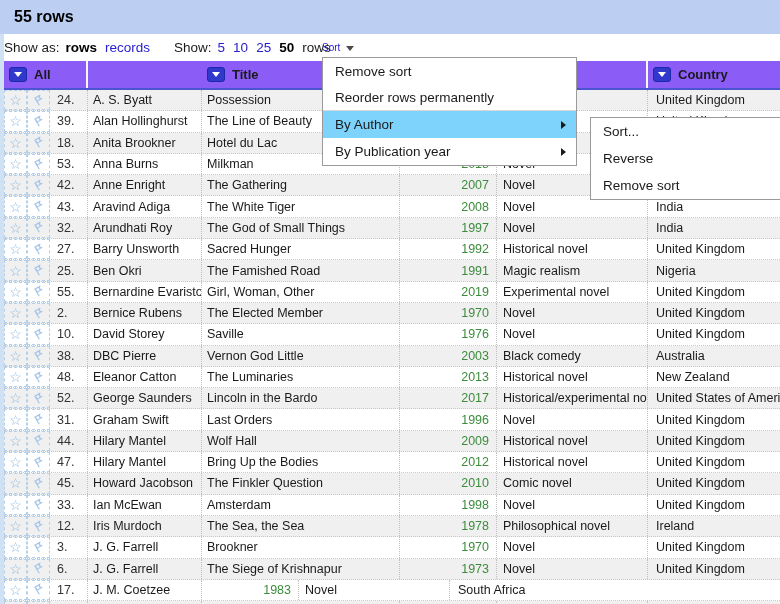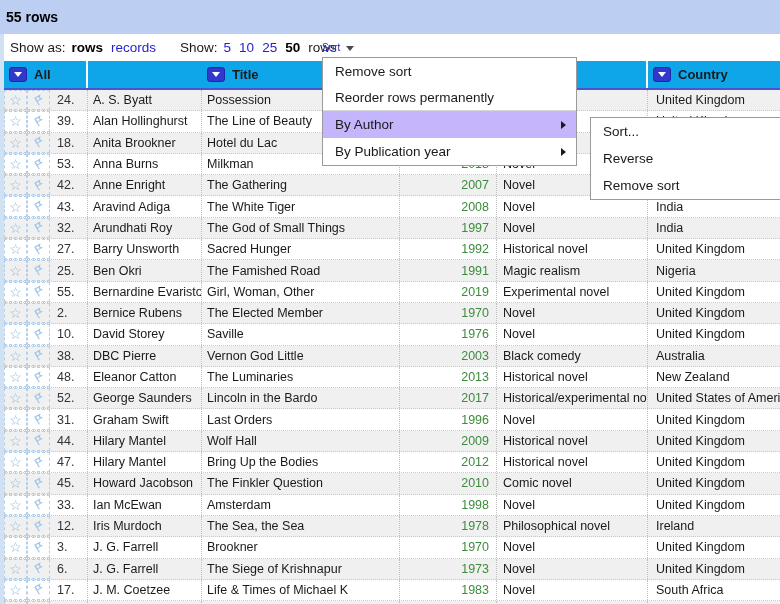--- a/index.html
+++ b/index.html
@@ -6,22 +6,22 @@
   html,body { width:780px; height:604px; }
   body {
     font-family:"Liberation Sans", sans-serif;
     background:#cfe1f3;
     position:relative;
     overflow:hidden;
     color:#1a1a1a;
   }
   .titlebar {
     height:34px; background:#bccef2;
-    display:flex; align-items:center; padding-left:6px;
-    font-size:14px; font-weight:bold; color:#000;
+    display:flex; align-items:center; padding-left:14px;
+    font-size:16px; font-weight:bold; color:#000;
   }
   .inset { margin-left:4px; }
   .toolbar {
     height:27px; background:#fff; position:relative;
     display:flex; align-items:center; font-size:13.5px; white-space:nowrap;
   }
   .toolbar .lbl { color:#1a1a1a; margin-right:6px; }
   .toolbar .sel { font-weight:bold; color:#000; margin-right:8px; }
   .toolbar .lnk { color:#2a20cc; margin-right:8px; cursor:pointer; }
   .toolbar .gap { width:16px; }
@@ -29,21 +29,21 @@
     position:absolute; left:318px; top:0; height:27px;
     display:flex; align-items:center; color:#2a20cc; font-size:10px; cursor:pointer;
   }
   .tri-dn-sm {
     width:0; height:0; margin-left:6px; margin-top:2px;
     border-left:4px solid transparent; border-right:4px solid transparent;
     border-top:5px solid #4a4a4a;
   }
   
   .header-row {
-    height:29px; background:#0ea5e9;
+    height:29px; background:#8b5cf6;
     border-bottom:2px solid #4a55cf;
     display:flex; align-items:stretch; font-size:13px; font-weight:bold;
   }
   .hcell {
     display:flex; align-items:center; overflow:hidden; white-space:nowrap;
     border-right:2px solid #f9f9fd;
   }
   .h-all{width:84px;} .h-author{width:114px;margin-top:40px;} .h-title{width:198px;}
   .h-year{width:97px;} .h-genre{width:151px;} .h-country{flex:1; border-right:none;}
   .sortbtn {
@@ -82,38 +82,38 @@
   
   .menu, .submenu {
     position:absolute; background:#fff; border:1px solid #9a9a9a; font-size:13.5px;
   }
   .menu { left:322px; top:57px; width:255px; z-index:10; }
   .submenu { left:590px; top:117px; width:205px; z-index:11; }
   .menu-item {
     height:26px; display:flex; align-items:center; padding:0 10px 0 12px; cursor:pointer;
   }
   .submenu .menu-item, .menu-item.col { height:27px; }
-  .menu-item.hl { background:#c4b5fd; }
+  .menu-item.hl { background:#7dd3fc; }
   .menu-sep { border-top:1px solid #d8d8d8; }
   .arrow-right {
     margin-left:auto; width:0; height:0;
     border-top:4px solid transparent; border-bottom:4px solid transparent;
     border-left:5px solid #1a1a1a;
   }
 </style>
 </head>
 <body>
 
 <div class="titlebar">
   <span>55 rows</span>
 </div>
 
 <div class="inset">
   <div class="toolbar">
-    <span class="lbl" style="margin-left:6px">Show as:</span>
+    <span class="lbl" style="margin-left:0">Show as:</span>
     <span class="sel">rows</span>
     <span class="lnk">records</span>
     <span class="gap"></span>
     <span class="lbl">Show:</span>
     <span class="lnk">5</span>
     <span class="lnk">10</span>
     <span class="lnk">25</span>
     <span class="sel">50</span>
     <span class="lbl">rows</span>
     <span class="sort-link">
@@ -606,21 +606,20 @@
     <div class="cell c-flag">
       <svg class="flag-svg" width="13" height="13" viewBox="0 0 14 14">
         <g transform="rotate(-30 7 7)">
           <path d="M5.2 2.5 L5.2 11.8"></path>
           <path d="M5.2 2.9 L10.8 2.9 L9.2 4.9 L10.8 6.9 L5.2 6.9 Z"></path>
         </g>
       </svg>
     </div>
     <div class="cell c-num">17.</div>
     <div class="cell c-author">J. M. Coetzee</div>
-    <div class="cell c-title">Life &amp; Times of Michael K</div>
     <div class="cell c-year">1983</div>
     <div class="cell c-genre">Novel</div>
     <div class="cell c-country">South Africa</div>
   </div>
       <div class="row odd">
     <div class="cell c-star">
       
     </div>
     <div class="cell c-flag">
       

